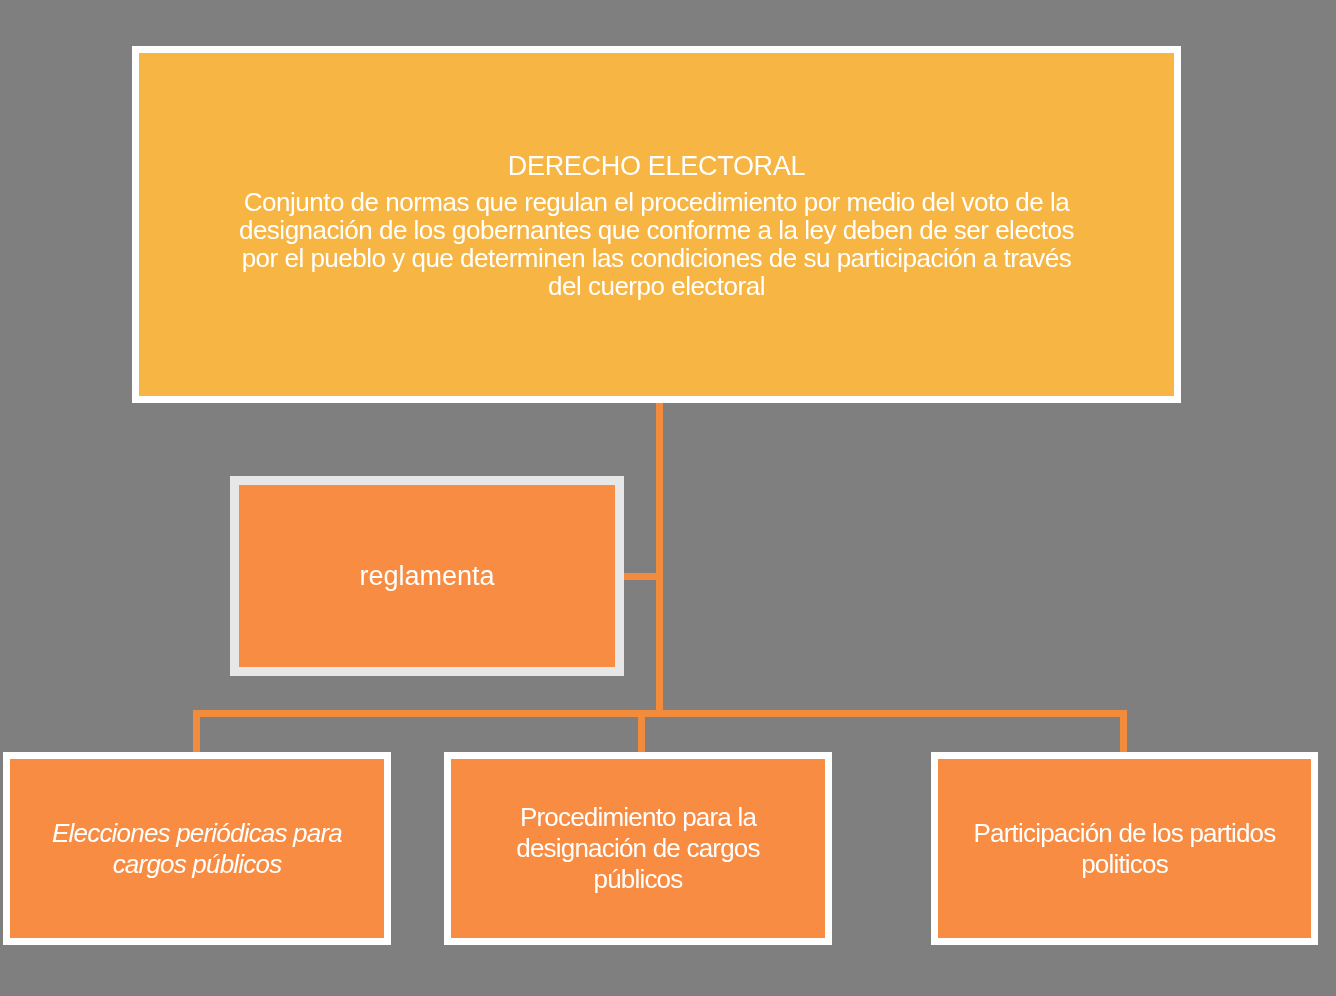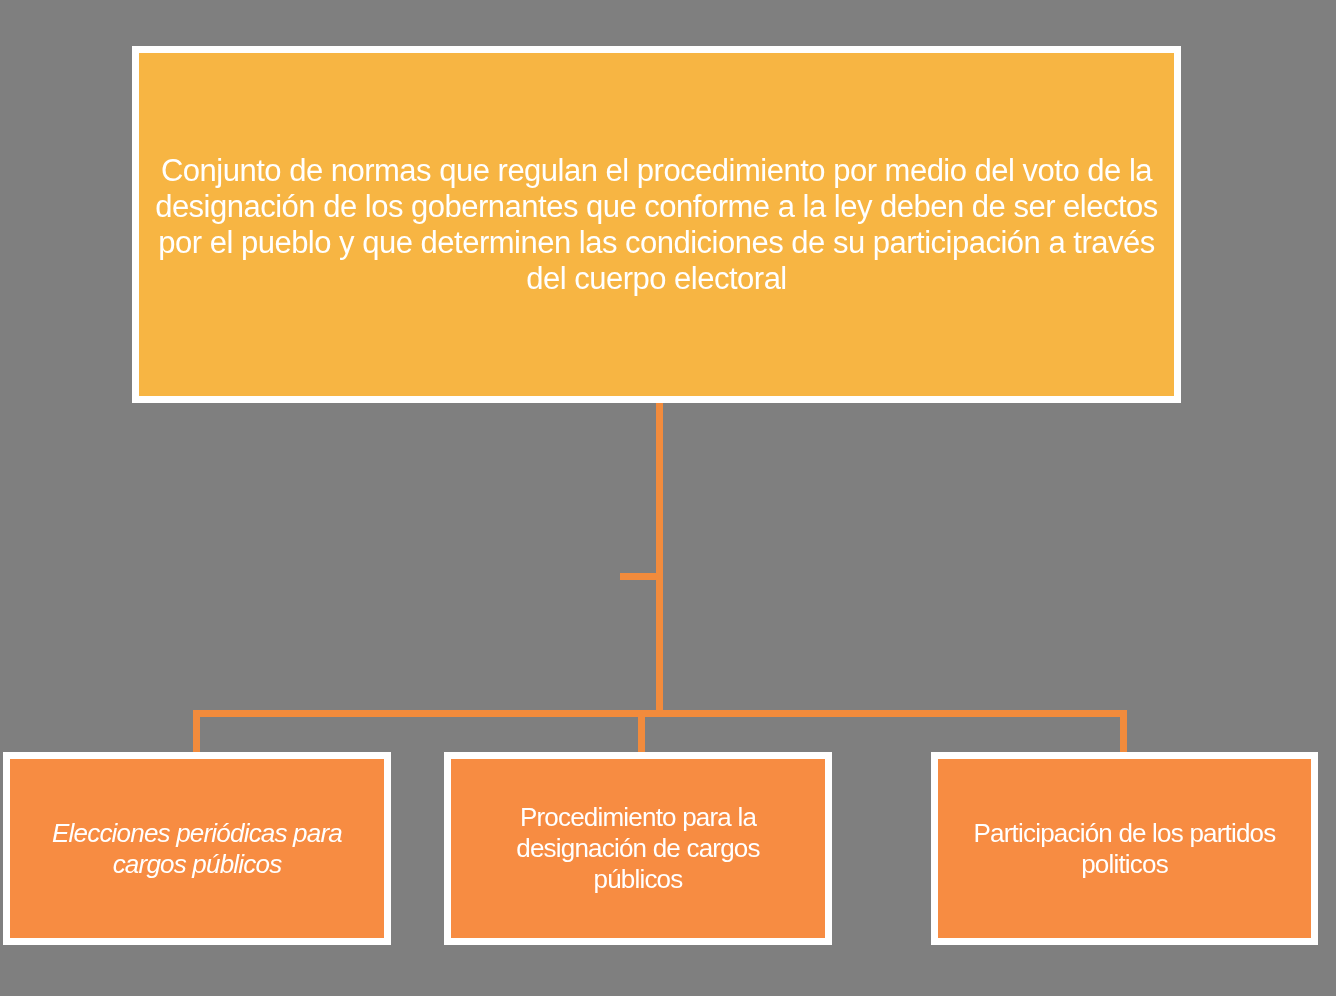--- a/index.html
+++ b/index.html
@@ -29,22 +29,22 @@
     background:var(--root-fill,#F7B543);
     border:7px solid var(--root-border,#FFFFFF);
   }
   .root-title{
     font-size:27px;
     line-height:32px;
     margin-bottom:6px;
     letter-spacing:-0.3px;
   }
   .root-desc{
-    font-size:31px;
-    line-height:36px;
+    font-size:26px;
+    line-height:28px;
     letter-spacing:-0.5px;
     white-space:pre-line;
     padding:0 8px;
   }
   .label-node{
     left:230px; top:476px; width:394px; height:200px;
     background:var(--child-fill,#F78C42);
     border:9px solid var(--label-border,#E7E7E7);
     font-size:27px;
   }
@@ -72,29 +72,33 @@
   .stub-0{ left:193px; }
   .stub-1{ left:638px; }
   .stub-2{ left:1120px; }
 </style>
 </head>
 <body>
 
 <div class="stage">
 
   <div class="node root-node">
+    <div class="root-title">DERECHO ELECTORAL</div>
     <div class="root-desc">Conjunto de normas que regulan el procedimiento por medio del voto de la
 designación de los gobernantes que conforme a la ley deben de ser electos
 por el pueblo y que determinen las condiciones de su participación a través
 del cuerpo electoral</div>
   </div>
 
   <div class="connector v-main"></div>
   <div class="connector regl-link"></div>
 
+  <div class="node label-node">
+    <div>reglamenta</div>
+  </div>
 
   <div class="connector h-bus"></div>
   <div class="connector stub stub-0"></div>
   <div class="connector stub stub-1"></div>
   <div class="connector stub stub-2"></div>
 
   <div class="node child-node child-0">
     <div>Elecciones periódicas para
 cargos públicos</div>
   </div>

